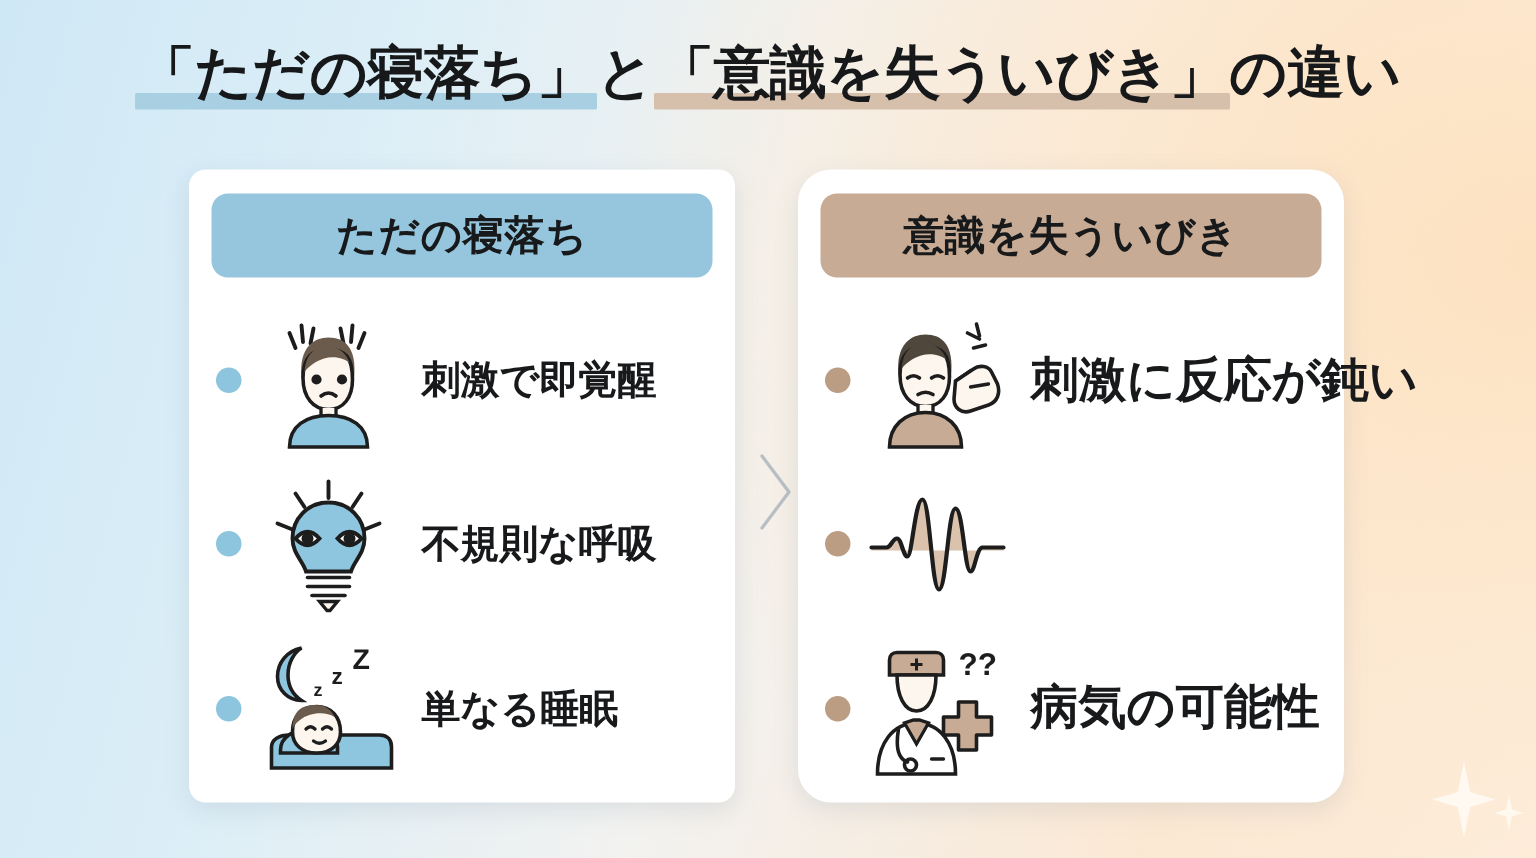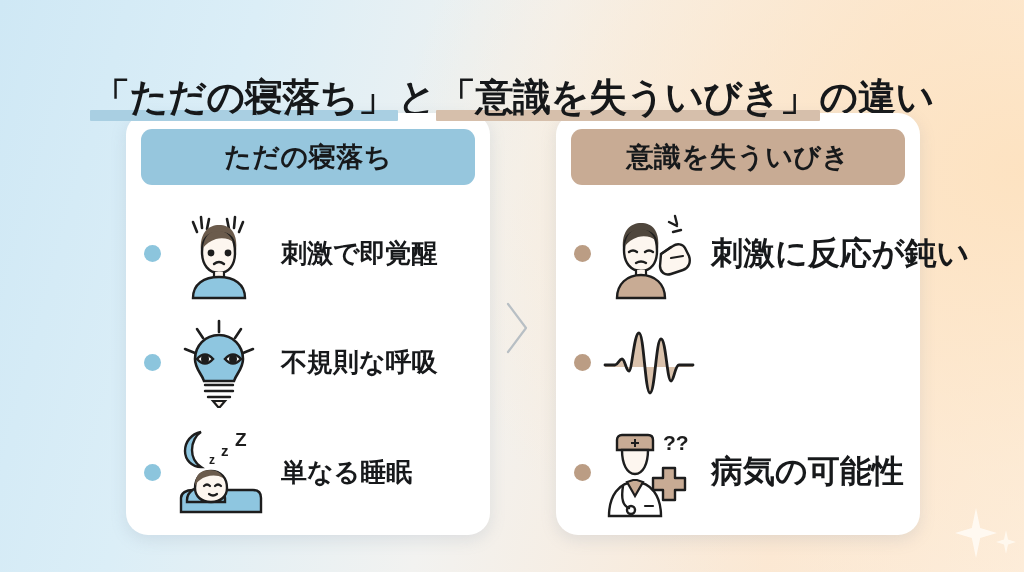--- a/index.html
+++ b/index.html
@@ -37,21 +37,20 @@
     font-weight: bold;
     letter-spacing: -0.5px;
     color: #16181a;
     line-height: 1.25;
   }
   .hl {
     position: relative;
     display: inline-block;
     padding: 0 2px;
     z-index: 1;
-    margin-top: 48px;
   }
   .hl::after {
     content: "";
     position: absolute;
     left: 0;
     right: 0;
     bottom: 1px;
     height: 11px;
     z-index: -1;
     border-radius: 1px;
@@ -62,22 +61,22 @@
   
   .card {
     position: absolute;
     top: 113px;
     width: 364px;
     height: 422px;
     background: #ffffff;
     border-radius: 22px;
     box-shadow: 0 5px 16px rgba(120,140,160,0.18);
   }
-  #card-left  { left: 126px; }
-  #card-right { left: 556px; text-align: center; }
+  #card-left  { left: 126px; border-radius: 11px; }
+  #card-right { left: 532px; text-align: center; }
 
   .card-header {
     position: absolute;
     left: 15px;
     right: 15px;
     top: 16px;
     height: 56px;
     border-radius: 11px;
     display: flex;
     align-items: center;

